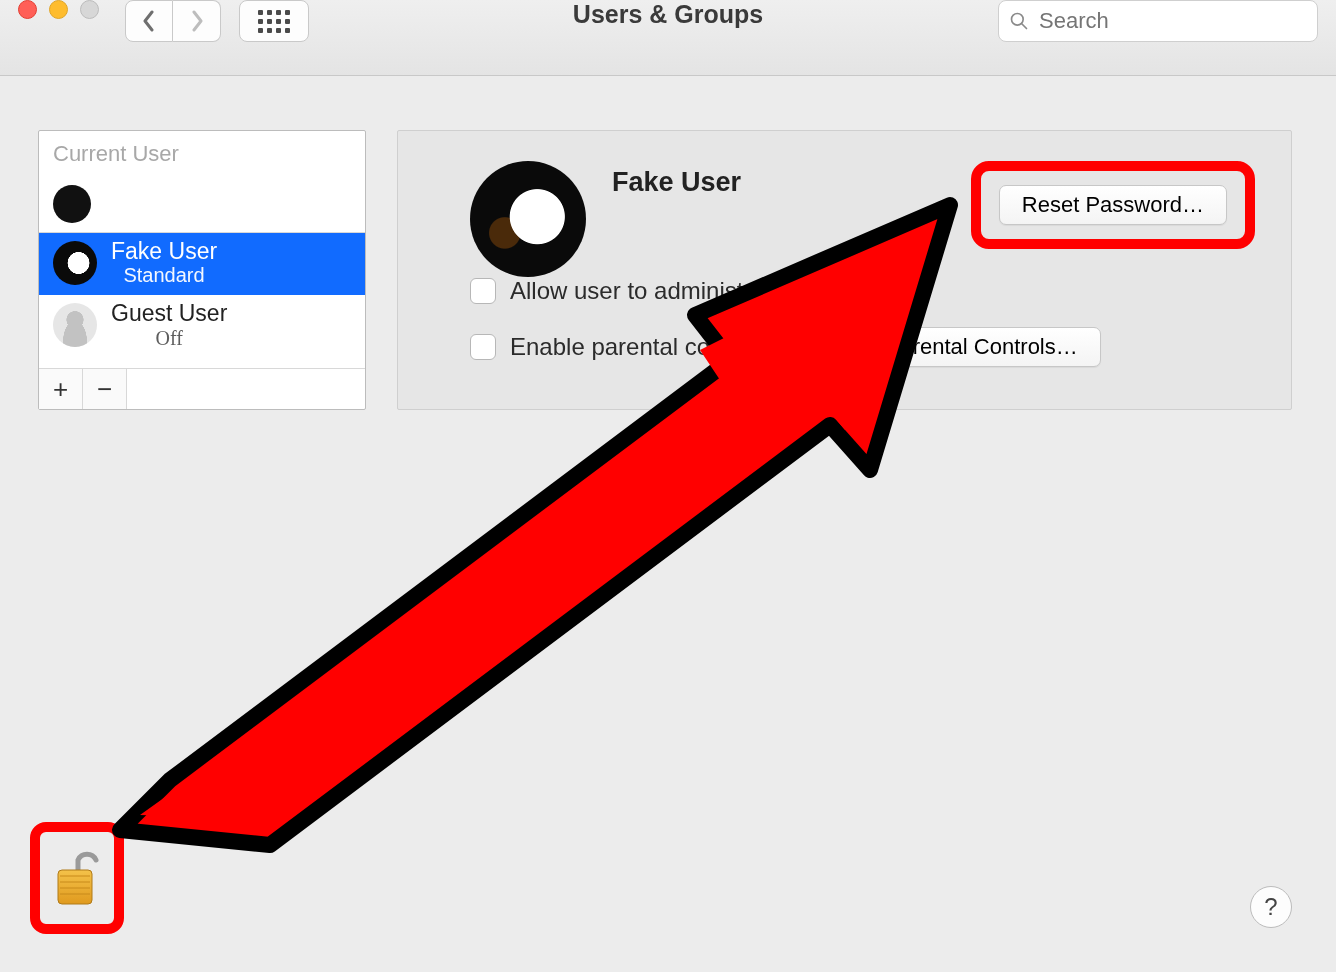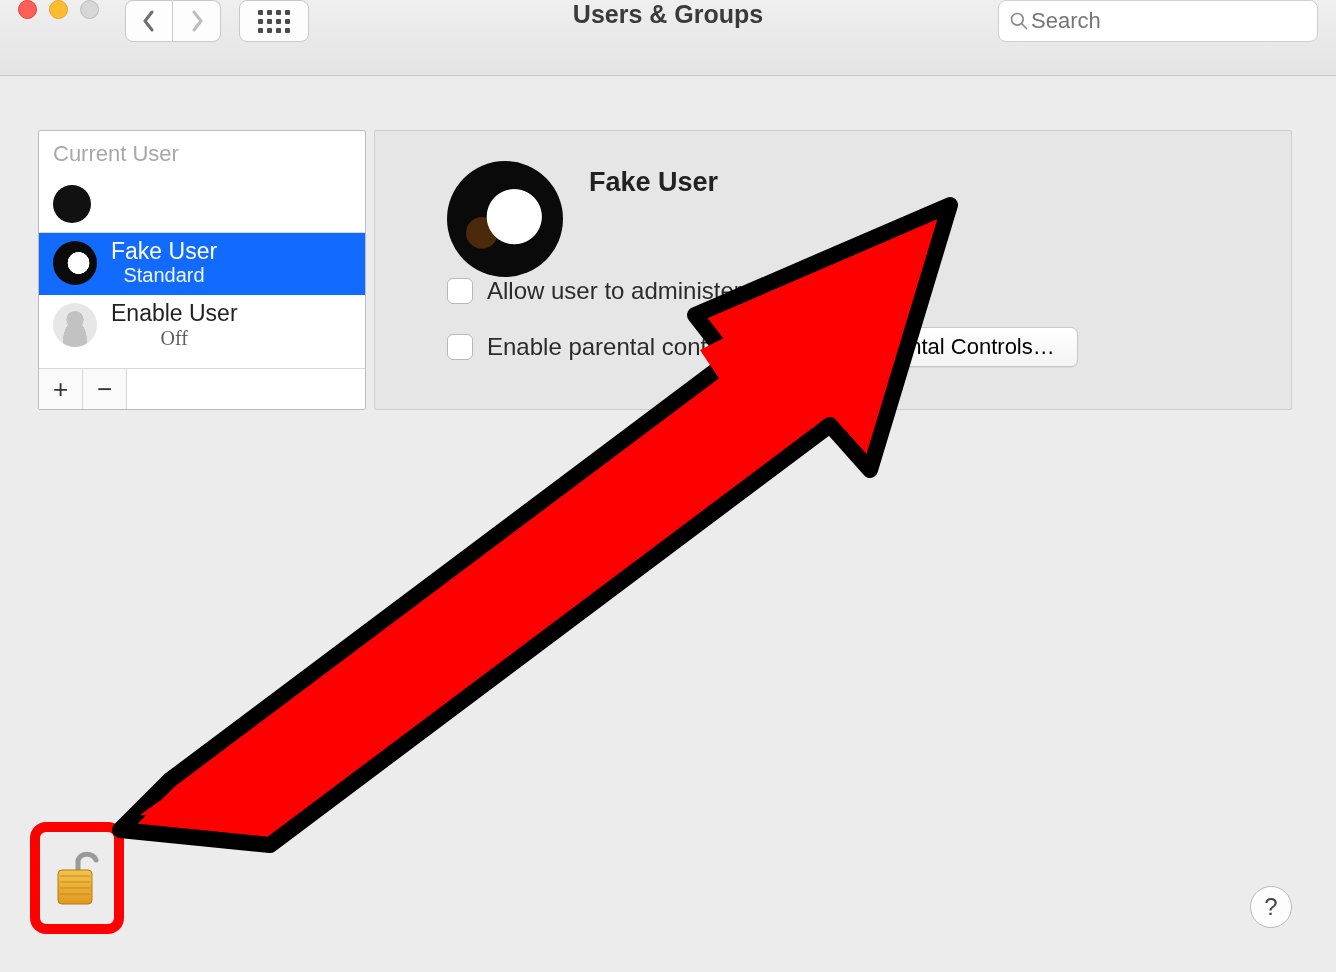--- a/index.html
+++ b/index.html
@@ -45,29 +45,29 @@
   }
   .grid-dots span{ width:5px; height:5px; background:#4a4a4a; border-radius:1px;}
   .win-title {
     position:absolute; left:0; right:0; text-align:center;
     font-size:25px; font-weight:600; color:#3a3a3a;
     pointer-events:none;
   }
   .searchwrap {
     margin-left:auto; width:320px; height:42px;
     background:#fff; border:1px solid #cfcfcf; border-radius:8px;
-    display:flex; align-items:center; padding:0 10px; gap:0;
+    display:flex; align-items:center; padding:0 10px; gap:8px;
   }
   .searchwrap input{
     border:none; outline:none; flex:1; font-size:22px; color:#333; background:transparent;
   }
   .mag { width:20px; height:20px; flex:0 0 20px; color:#8a8a8a;}
   
   .content {
-    display:flex; padding:54px 44px 0 38px; gap:8px;
+    display:flex; padding:54px 44px 0 38px; gap:31px;
   }
   
   .sidebar {
     width:328px;
     background:#fff;
     border:1px solid #bcbcbc;
     border-radius:2px;
     display:flex; flex-direction:column;
   }
   .section-hdr { font-size:22px; color:#a8a8a8; padding:10px 14px 8px; }
@@ -244,21 +244,21 @@
       <div class="avatar eagle"></div>
       <div>
         <div class="uname">Fake User</div>
         <div class="utype">Standard</div>
       </div>
     </div>
 
     <div class="user-row">
       <div class="avatar guest"></div>
       <div>
-        <div class="uname">Enable User</div>
+        <div class="uname">Guest User</div>
         <div class="utype">Off</div>
       </div>
     </div>
 
     <div class="sidebar-spacer"></div>
 
 
     <div class="addremove">
       <div class="sqbtn">
         <span>+</span>
@@ -268,20 +268,23 @@
       </div>
     </div>
   </div>
 
   <div class="detail">
     <div class="detail-top">
       <div class="big-avatar"></div>
       <div class="uname-big">Fake User</div>
     </div>
 
+    <div class="reset-wrap">
+      <button class="mac-btn">Reset Password…</button>
+    </div>
 
     <div class="options-block">
       <div class="opt-row">
         <div class="chk"></div>
         <span>Allow user to administer this computer</span>
       </div>
       <div class="opt-row">
         <div class="chk"></div>
         <span>Enable parental controls</span>
         <button class="mac-btn">Open Parental Controls…</button>

